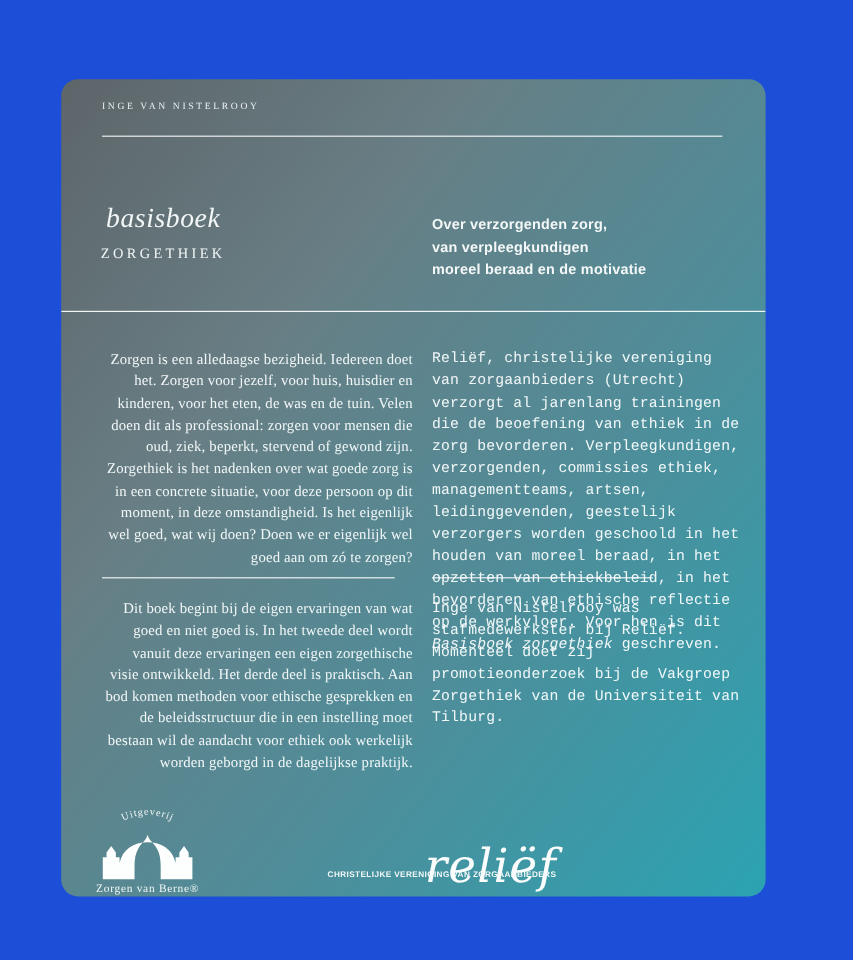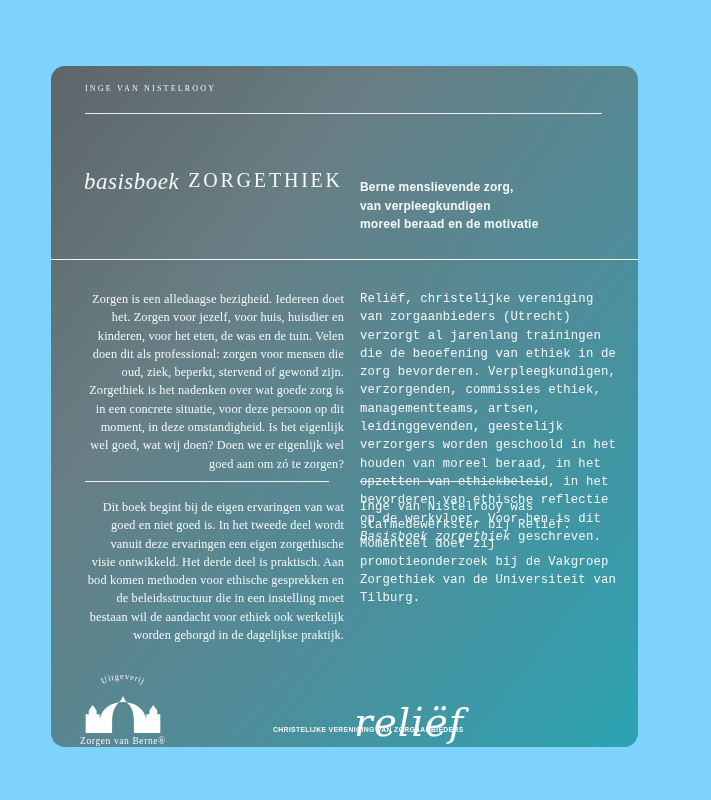--- a/index.html
+++ b/index.html
@@ -7,21 +7,21 @@
     padding: 0;
     background: #ffffff;
     width: 711px;
     height: 800px;
     font-family: "Liberation Serif", serif;
   }
   .page {
     position: relative;
     width: 711px;
     height: 800px;
-    background: #7dd3fc;
+    background: #1d4ed8;
     overflow: hidden;
   }
   .card {
     position: absolute;
     left: 51px;
     top: 66px;
     width: 587px;
     height: 681px;
     border-radius: 14px;
     background: linear-gradient(128deg, #5d6569 0%, #687e84 30%, #4d8e9b 65%, #2ba3b2 100%);
@@ -42,32 +42,33 @@
     top: 47px;
     width: 517px;
     height: 1px;
     background: rgba(255,255,255,0.88);
   }
   .title-row {
     position: absolute;
     left: 33px;
     top: 103px;
     display: flex;
-    align-items: flex-start;
+    align-items: center;
     gap: 9px;
     color: #f3f7f7;
     white-space: nowrap;
+    flex-direction: column;
   }
   .title-italic {
     font-style: italic;
     font-size: 23px;
     letter-spacing: 0.5px;
   }
   .title-caps {
-    font-size: 20px;
+    font-size: 12px;
     letter-spacing: 2.8px;
   }
   .subtitle {
     position: absolute;
     left: 309px;
     top: 112px;
     font-family: "Liberation Sans", sans-serif;
     font-weight: bold;
     font-size: 12px;
     line-height: 18.6px;
@@ -152,21 +153,21 @@
 
     <div class="author">INGE VAN NISTELROOY</div>
     <div class="header-rule"></div>
 
     <div class="title-row">
       <span class="title-italic">basisboek</span>
       <span class="title-caps">ZORGETHIEK</span>
     </div>
 
     <div class="subtitle">
-      <div>Berne menslievende zorg,</div>
+      <div>Over verzorgenden zorg,</div>
       <div>van verpleegkundigen</div>
       <div>moreel beraad en de motivatie</div>
     </div>
 
     <div class="full-divider"></div>
 
     <p class="body col-left p1">Zorgen is een alledaagse bezigheid. Iedereen doet het. Zorgen voor jezelf, voor huis, huisdier en kinderen, voor het eten, de was en de tuin. Velen doen dit als professional: zorgen voor mensen die oud, ziek, beperkt, stervend of gewond zijn. Zorgethiek is het nadenken over wat goede zorg is in een concrete situatie, voor deze persoon op dit moment, in deze omstandigheid. Is het eigenlijk wel goed, wat wij doen? Doen we er eigenlijk wel goed aan om zó te zorgen?</p>
     <div class="rule2 left"></div>
     <p class="body col-left p2">Dit boek begint bij de eigen ervaringen van wat goed en niet goed is. In het tweede deel wordt vanuit deze ervaringen een eigen zorgethische visie ontwikkeld. Het derde deel is praktisch. Aan bod komen methoden voor ethische gesprekken en de beleidsstructuur die in een instelling moet bestaan wil de aandacht voor ethiek ook werkelijk worden geborgd in de dagelijkse praktijk.</p>
 

